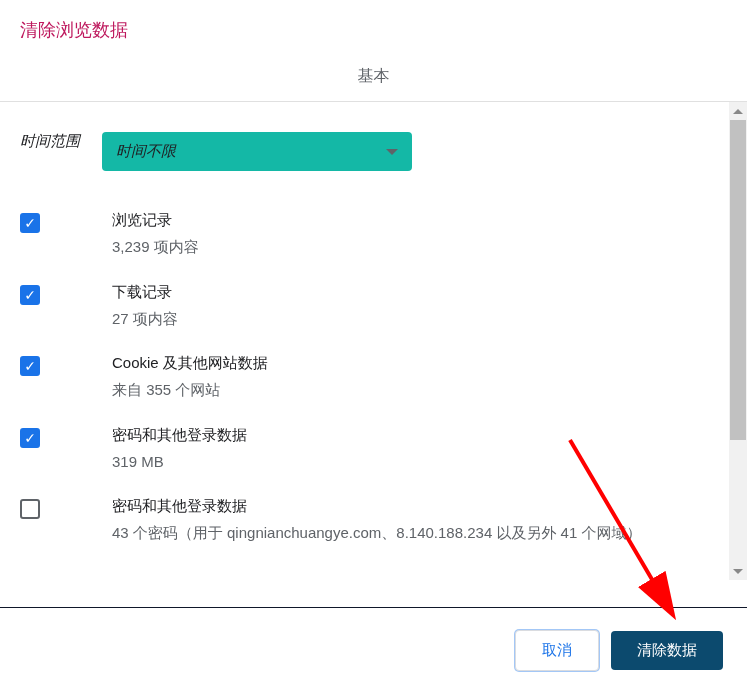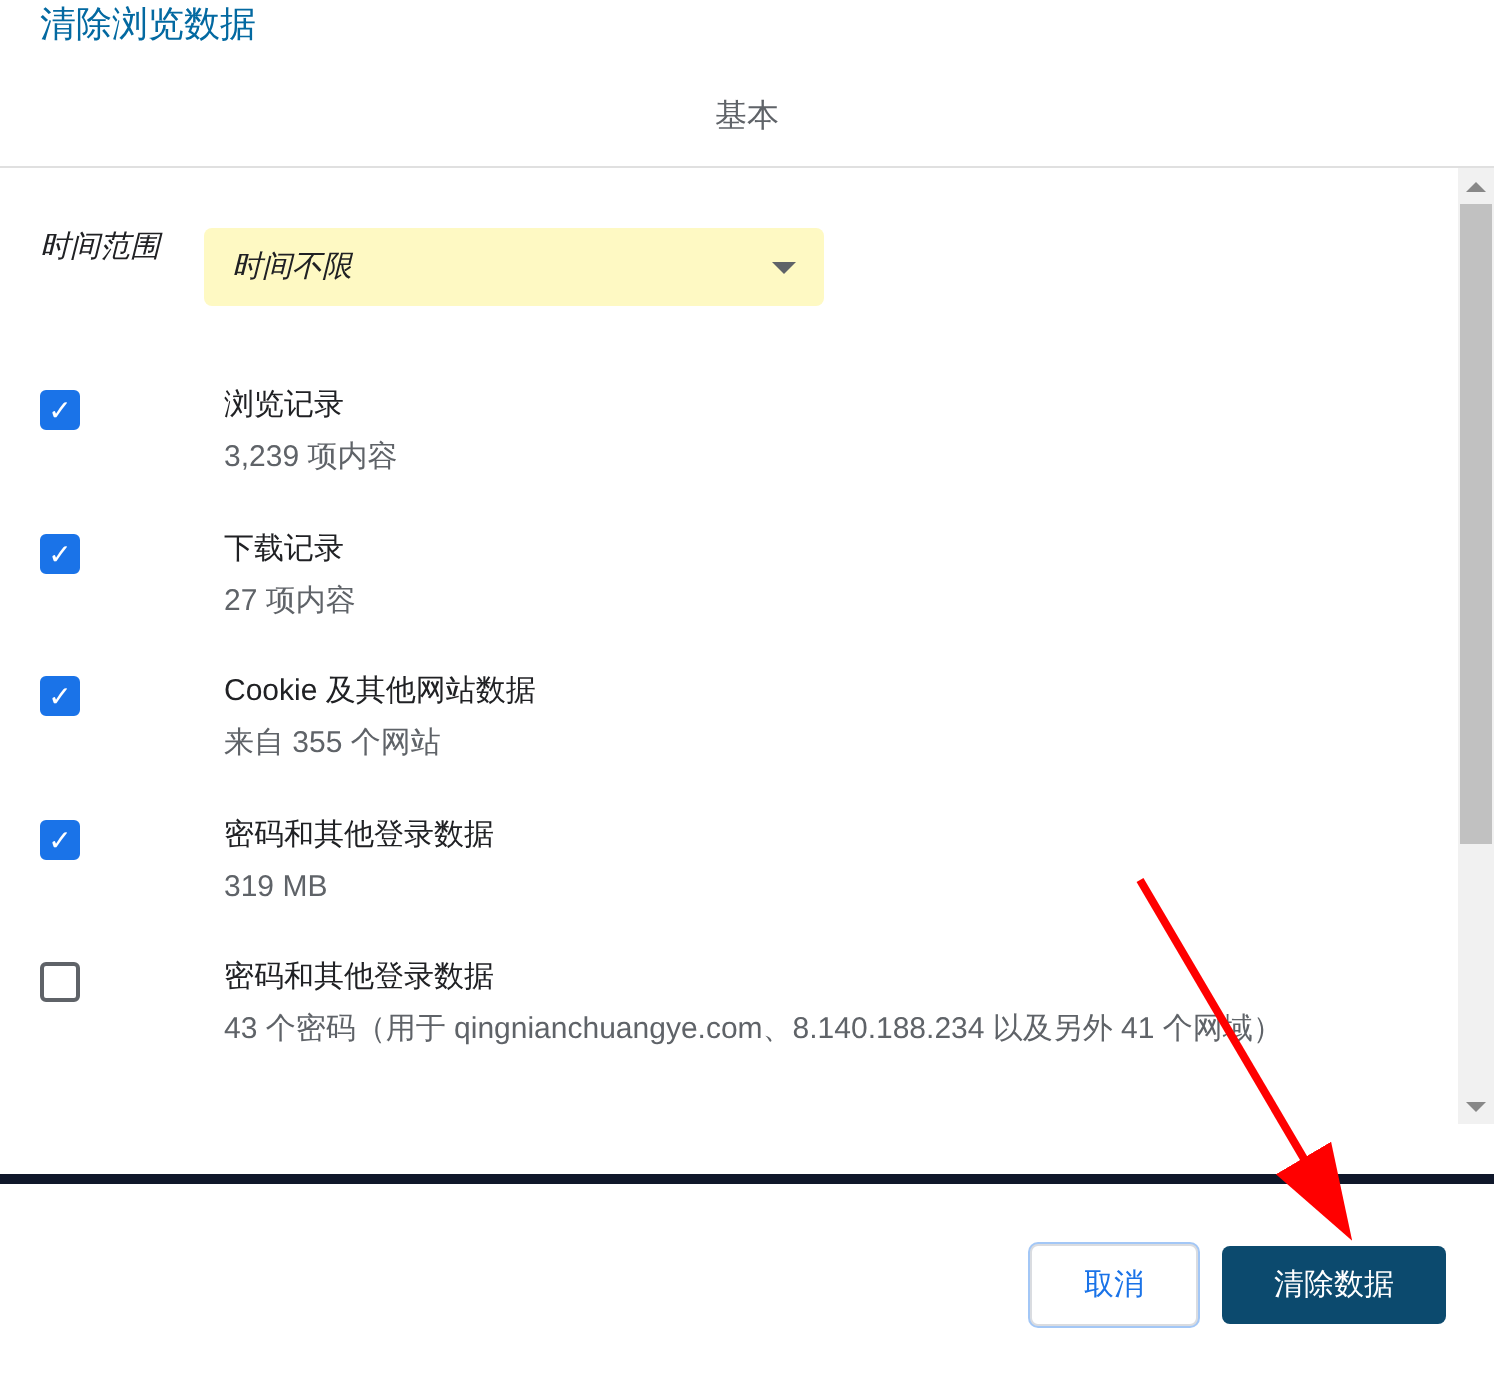--- a/index.html
+++ b/index.html
@@ -10,22 +10,22 @@
     body {
       font-family: "Microsoft YaHei", "PingFang SC", Arial, sans-serif;
       width: 747px;
       height: 692px;
       background: #fff;
       position: relative;
       overflow: hidden;
     }
     .dialog-title {
       font-size: 18px;
-      color: #0369a1;
-      padding: 0 20px 10px 20px;
+      color: #be185d;
+      padding: 18px 20px 10px 20px;
       font-weight: 400;
     }
     .tabs {
       display: flex;
       border-bottom: 1px solid #e0e0e0;
       position: relative;
     }
     .tab {
       flex: 1;
       text-align: center;
@@ -66,21 +66,21 @@
     }
     .time-label {
       font-size: 15px;
       color: #202124;
       margin-right: 22px;
     }
     .time-select {
       display: flex;
       align-items: center;
       justify-content: space-between;
-      background: #fef9c3;
+      background: #14b8a6;
       border-radius: 4px;
       padding: 10px 14px;
       width: 310px;
       cursor: pointer;
       font-size: 15px;
       color: #202124;
     }
     .dropdown-icon {
       width: 0;
       height: 0;
@@ -180,27 +180,27 @@
       height: 320px;
       background: #c1c1c1;
       border-radius: 0;
       cursor: pointer;
     }
     .footer {
       position: absolute;
       bottom: 0;
       left: 0;
       right: 0;
-      height: 105px;
+      height: 85px;
       display: flex;
       align-items: center;
       justify-content: flex-end;
       padding-right: 24px;
       gap: 12px;
-      border-top: 5px solid #0f172a;
+      border-top: 1px solid #0f172a;
       background: #fff;
     }
     .btn {
       padding: 10px 26px;
       font-size: 15px;
       border-radius: 4px;
       cursor: pointer;
       border: none;
     }
     .btn-cancel {

